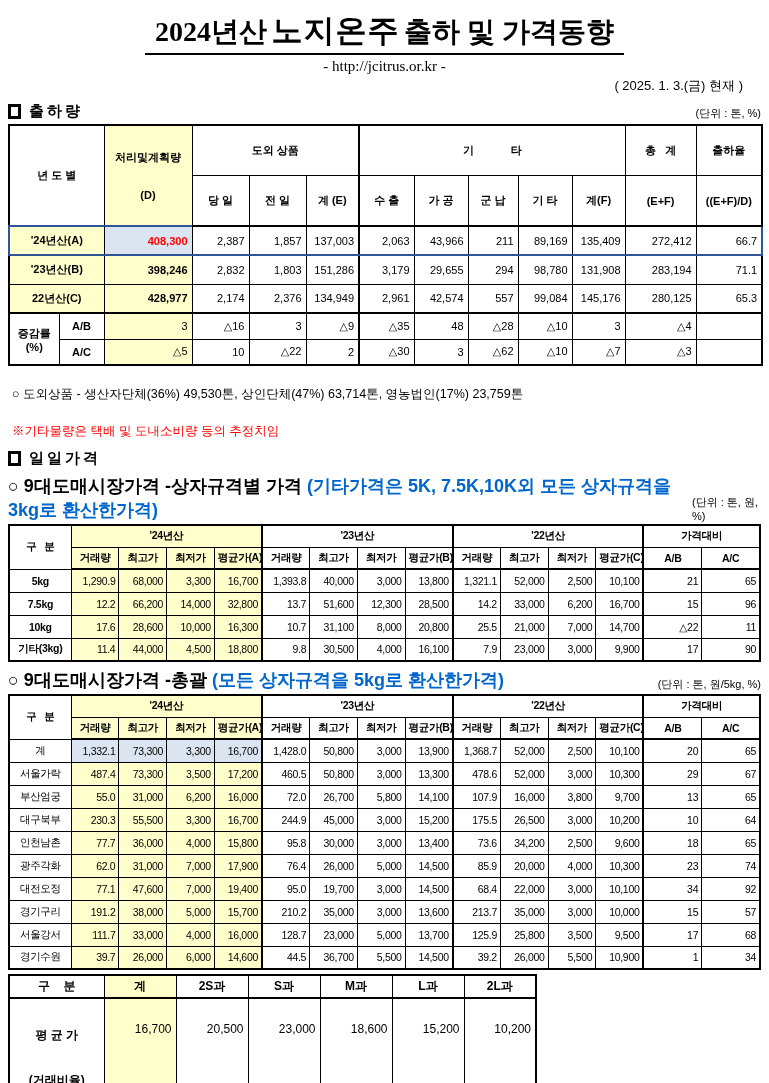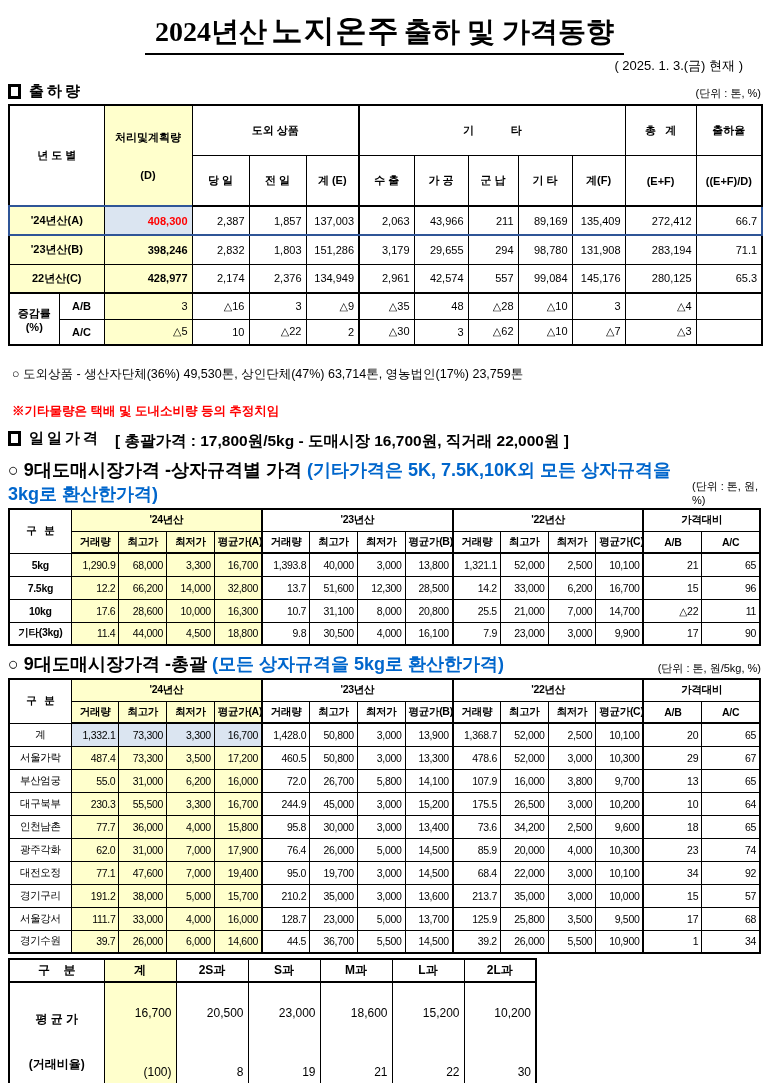--- a/index.html
+++ b/index.html
@@ -29,21 +29,21 @@
   .subhead .lt{font-size:18px; font-weight:bold;}
   .subhead .ann{color:var(--blue);}
   
   .t{border-collapse:collapse; table-layout:fixed; width:753px; border:2px solid #000;}
   .t th,.t td{border:1px solid #000; font-size:11px; padding:0 4px; overflow:hidden; white-space:pre; vertical-align:middle;}
   .t th{font-weight:bold; text-align:center;}
   .lbl{text-align:center;}
   .num{text-align:right;}
   .yl{background:var(--yl);}
   .bl{background:var(--bl);}
-  .red{color:var(--red);font-weight:bold;}
+  .red{color:var(--red);}
   .bold{font-weight:bold;margin-left:26px;}
   .bL2{border-left:2px solid #000 !important;}
   .t thead th{height:22px;}
   .t thead tr:last-child th{border-bottom:2px solid #000;}
   .t1 tbody td{height:29px;}
   .t1 tr.chg td{height:26px;}
   .t1 tr.topline td{border-top:2px solid #000;}
   .t1 tr.hl td{border-top:2px solid var(--out); border-bottom:2px solid var(--out);}
   .t1 tr.hl td:first-child{border-left:2px solid var(--out);}
   .t1 tr.hl td:last-child{border-right:2px solid var(--out);}
@@ -65,20 +65,21 @@
 
 <div class="page">
 
   <div class="title">
     <span class="tline">
       <span class="t-serif">2024년산</span>
       <span class="t-heavy">노지온주</span>
       <span class="t-serif">출하 및 가격동향</span>
     </span>
   </div>
+  <div class="subtitle">- http://jcitrus.or.kr -</div>
   <div class="date">( 2025.  1.  3.(금) 현재 )</div>
 
   <div class="secrow">
     <div class="sec">
       <span class="sqr"></span>
       <span>출하량</span>
     </div>
     <div class="unit">(단위 : 톤, %)</div>
   </div>
 
@@ -199,21 +200,20 @@
   </table>
 
   <div class="note">○ 도외상품 - 생산자단체(36%) 49,530톤, 상인단체(47%) 63,714톤, 영농법인(17%) 23,759톤</div>
   <div class="note red">※기타물량은 택배 및 도내소비량 등의 추정치임</div>
 
   <div class="sec2">
     <div class="sec">
       <span class="sqr"></span>
       <span>일일가격</span>
     </div>
-    <div class="summary">[ 총괄가격 : 17,800원/5kg - 도매시장 16,700원, 직거래 22,000원 ]</div>
   </div>
 
   <div class="subhead">
     <div class="lt">
       <span>○ 9대도매시장가격 -상자규격별 가격</span>
       <span class="ann">(기타가격은 5K, 7.5K,10K외 모든 상자규격을 3kg로 환산한가격)</span>
     </div>
     <div class="unit">(단위 : 톤, 원, %)</div>
   </div>
 

